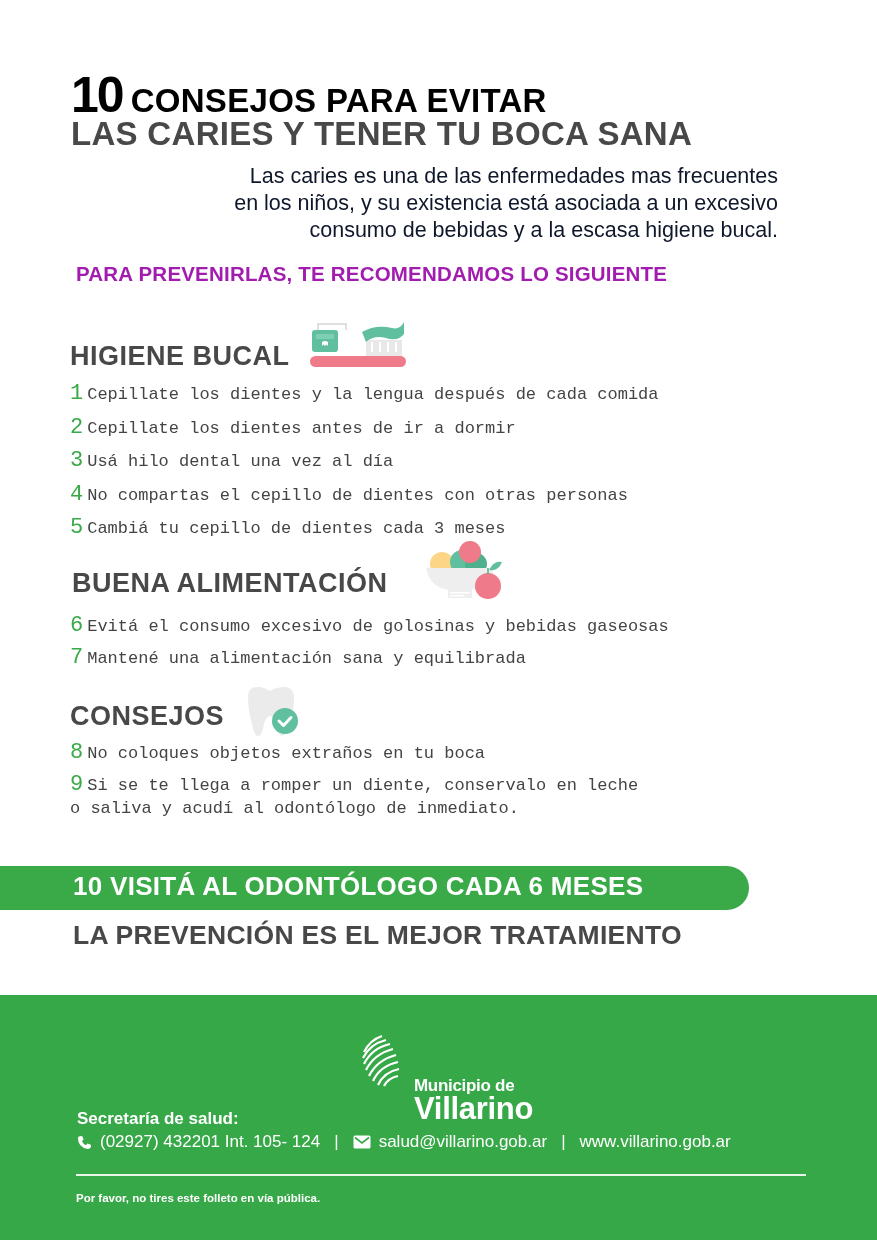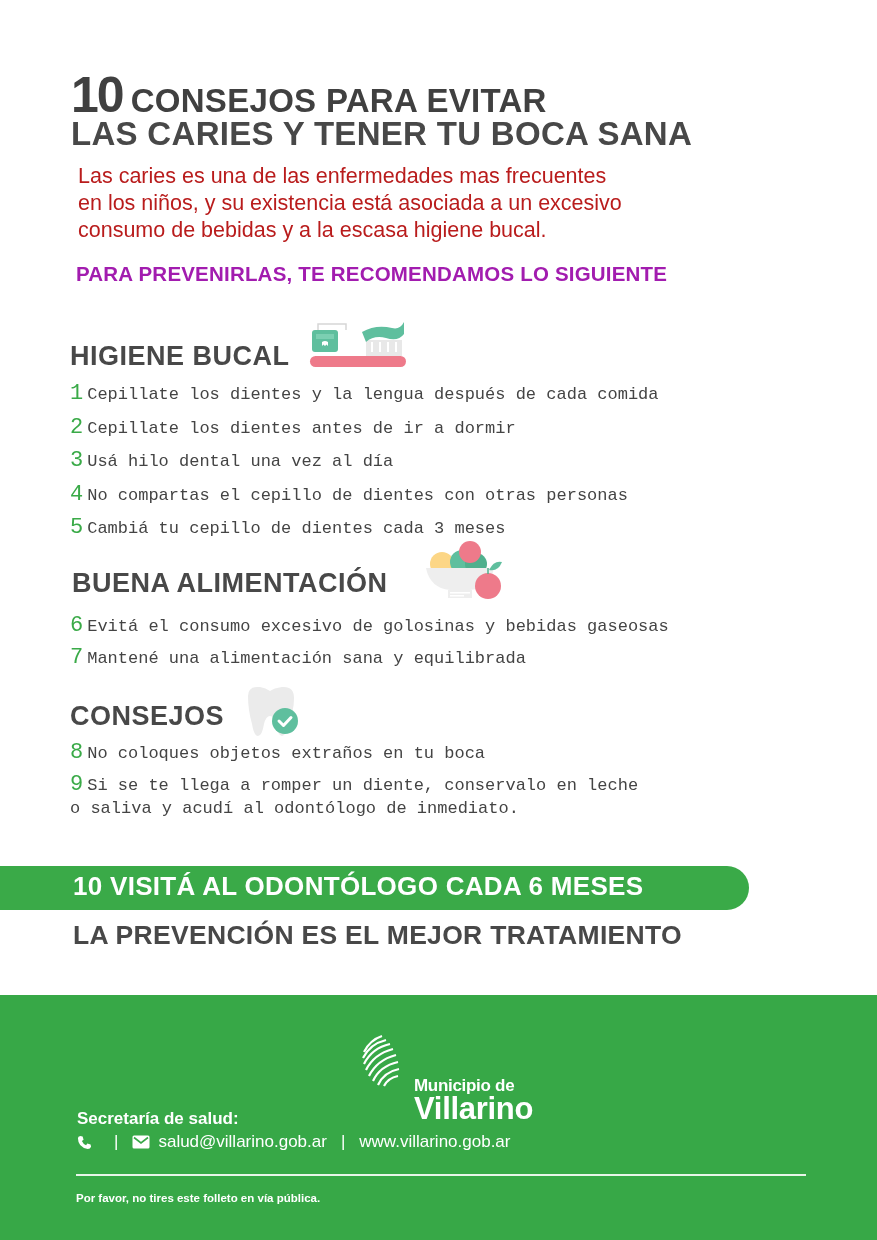--- a/index.html
+++ b/index.html
@@ -1,23 +1,23 @@
 <!DOCTYPE html>
 <html><head>
 <meta charset="utf-8">
 <style>
   * { margin:0; padding:0; box-sizing:border-box; }
   html, body { width:877px; height:1240px; background:#ffffff; overflow:hidden; }
   body { position:relative; font-family:"Liberation Sans", sans-serif; color:#444444; }
   .abs { position:absolute; }
-  .title1 { left:71px; top:66px; font-weight:700; color:#404040; white-space:nowrap; }
+  .title1 { left:71px; top:66px; font-weight:700; color:#000000; white-space:nowrap; }
   .title1 .big { font-size:50px; letter-spacing:-2px; vertical-align:baseline; }
   .title1 .rest { font-size:33px; margin-left:8px; letter-spacing:0.3px; }
   .title2 { left:71px; top:115px; font-size:33px; font-weight:700; color:#484848; white-space:nowrap; letter-spacing:0.3px; }
-  .intro { left:78px; top:163px; font-size:21.5px; line-height:27px; color:#b91c1c; width:700px; }
+  .intro { left:78px; top:163px; font-size:21.5px; line-height:27px; color:#0f172a; width:700px;text-align:right; }
   .intro div { white-space:nowrap; }
   .subhead { left:76px; top:262px; font-size:20.5px; font-weight:700; color:#a21caf; white-space:nowrap; letter-spacing:0.2px; }
   .section-title { font-size:27px; font-weight:700; color:#484848; white-space:nowrap; letter-spacing:0.5px; }
   .item { font-size:17px; color:#444; white-space:nowrap;font-family:Liberation Mono, monospace; }
   .item .num { color:#3aaa48; font-size:22px; margin-right:4px; }
   .cta-bar { left:0; top:866px; width:749px; height:44px; background:#3aaa48; border-radius:0 22px 22px 0; }
   .cta-text { left:73px; top:871px; font-size:26px; font-weight:700; color:#ffffff; white-space:nowrap; letter-spacing:0.3px; }
   .motto { left:73px; top:920px; font-size:26.5px; font-weight:700; color:#484848; white-space:nowrap; letter-spacing:0.3px; }
   .footer { left:0; top:995px; width:877px; height:245px; background:#37a847; }
   .logo-text { left:414px; top:1036px; color:#fff; font-weight:700;margin-top:40px; }
@@ -132,20 +132,21 @@
 <div class="abs logo-text">
   <div class="l1">Municipio de</div>
   <div class="l2">Villarino</div>
 </div>
 
 <div class="abs sec-label">Secretaría de salud:</div>
 <div class="abs contact">
   <svg width="15" height="15" viewBox="0 0 16 16">
     <path d="M3.5 1 L6 1.5 L7 5 L5.2 6.3 Q6.5 9.5 9.7 10.8 L11 9 L14.5 10 L15 12.5 Q14 15 11.5 15 Q1 13 1 3.5 Q1 1.5 3.5 1 Z" fill="#ffffff"></path>
   </svg>
+  <span>(02927) 432201 Int. 105- 124</span>
   <span class="sep">|</span>
   <svg width="18" height="14" viewBox="0 0 18 14">
     <rect x="0.5" y="0.5" width="17" height="13" rx="1.5" fill="#ffffff"></rect>
     <path d="M2 2.5 L9 8 L16 2.5" fill="none" stroke="#37a847" stroke-width="1.6"></path>
   </svg>
   <span>salud@villarino.gob.ar</span>
   <span class="sep">|</span>
   <span class="web">www.villarino.gob.ar</span>
 </div>
 <div class="abs rule"></div>

